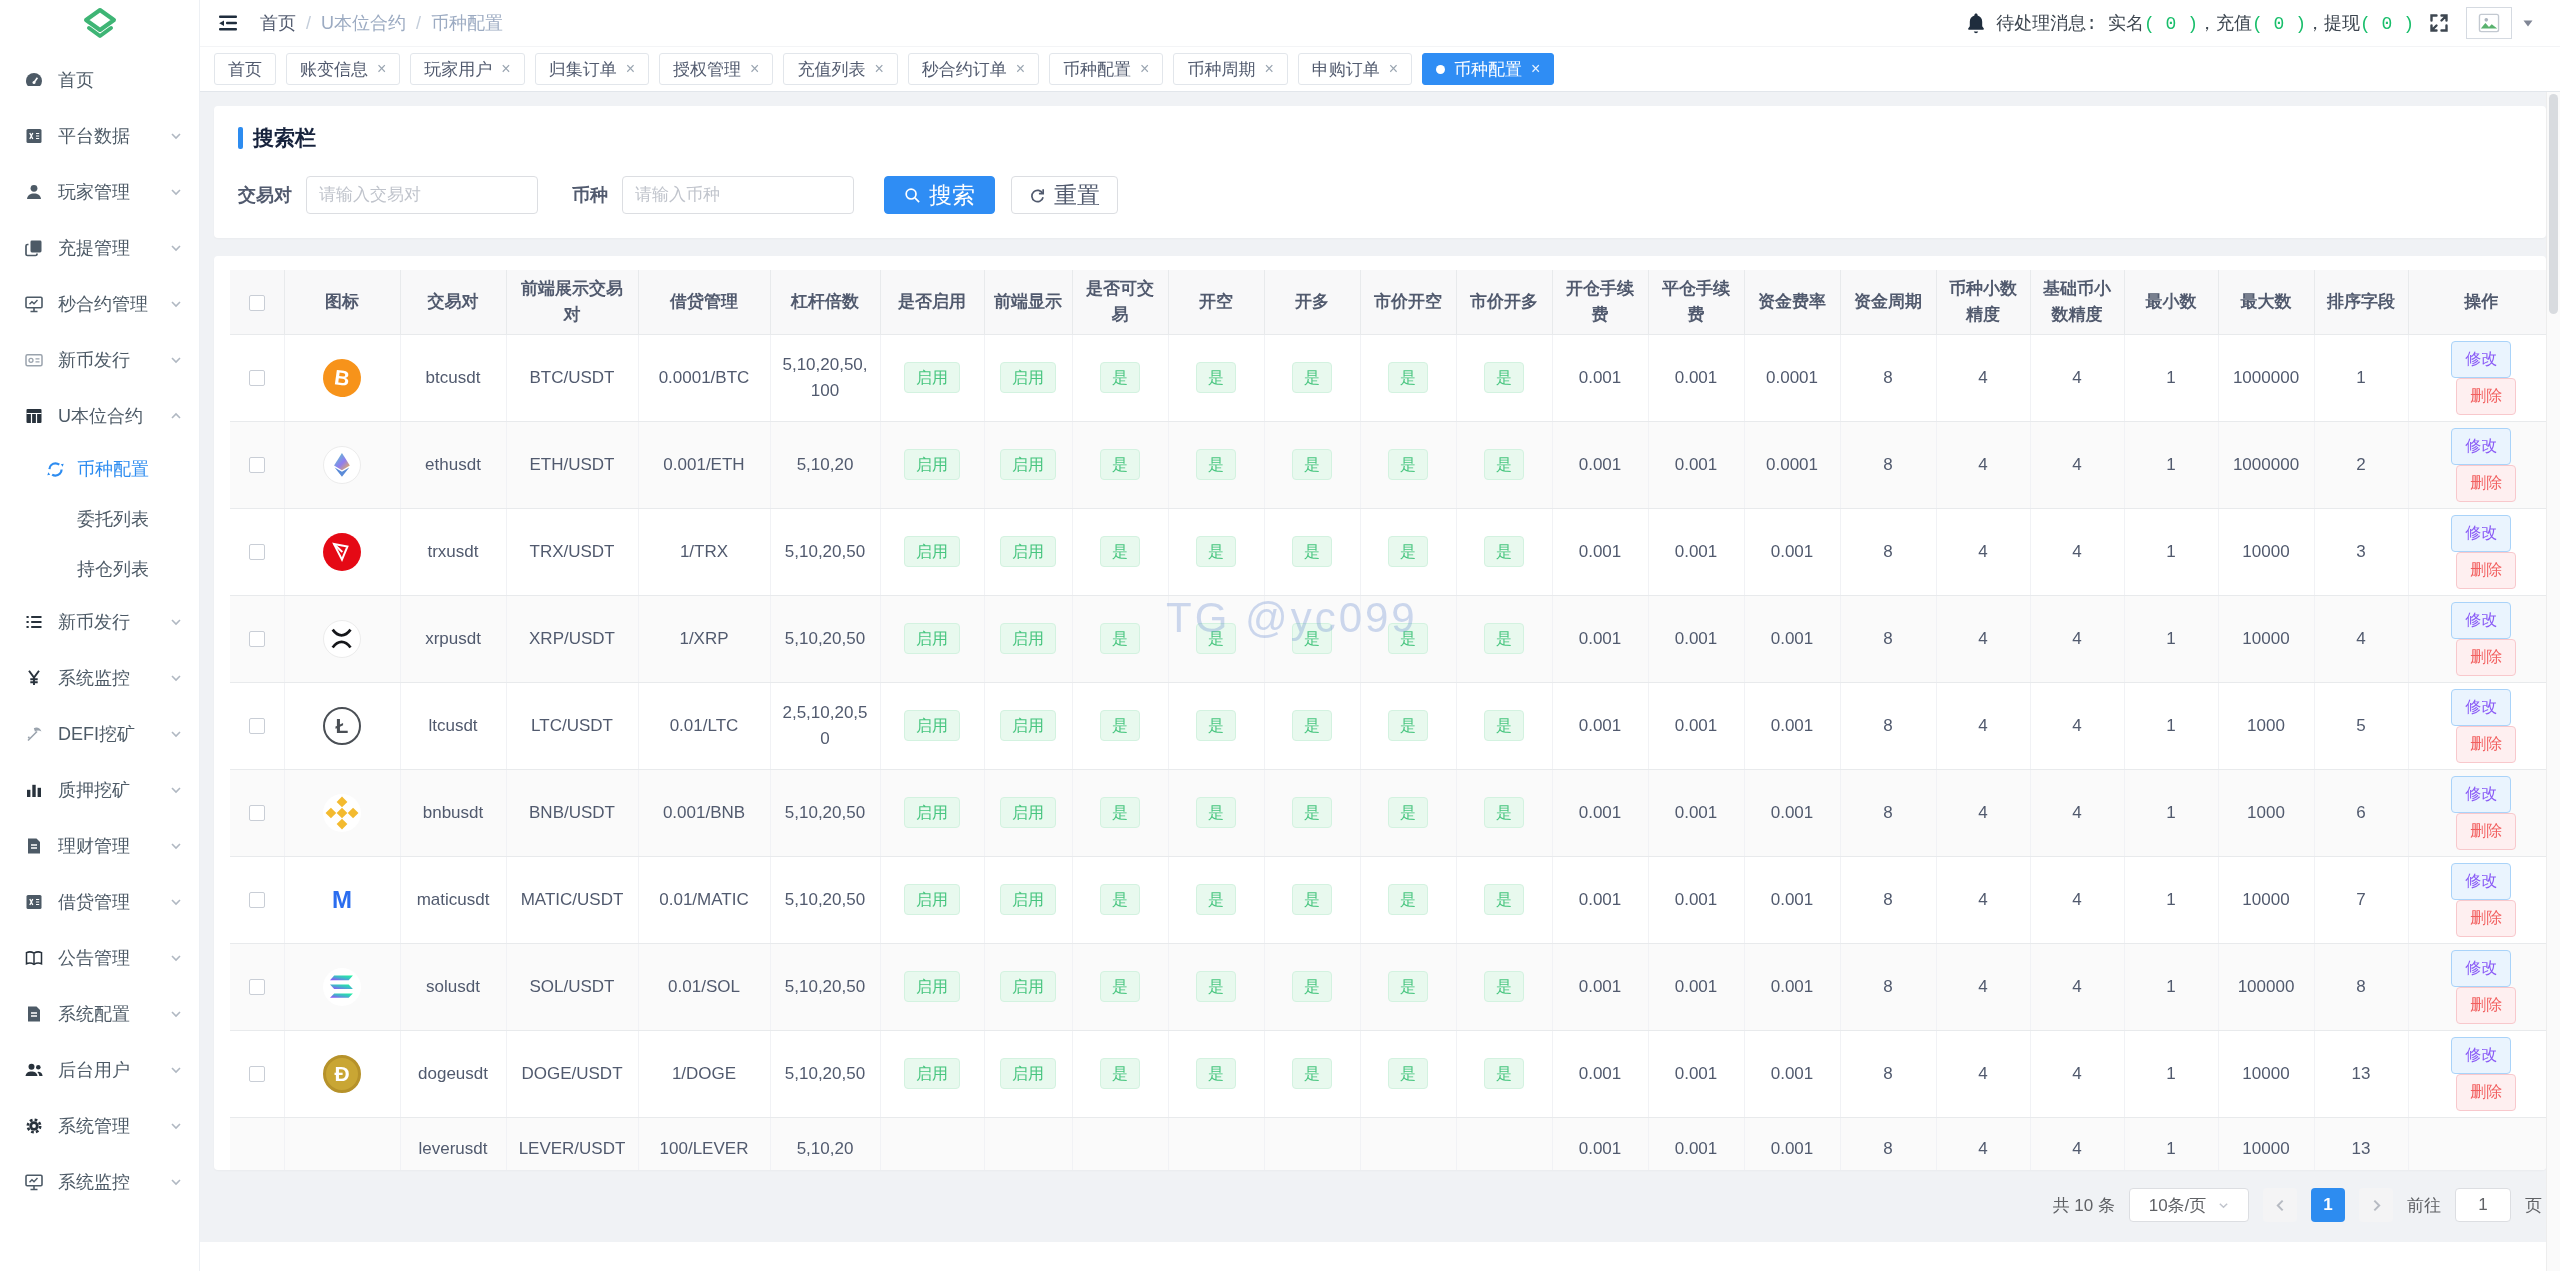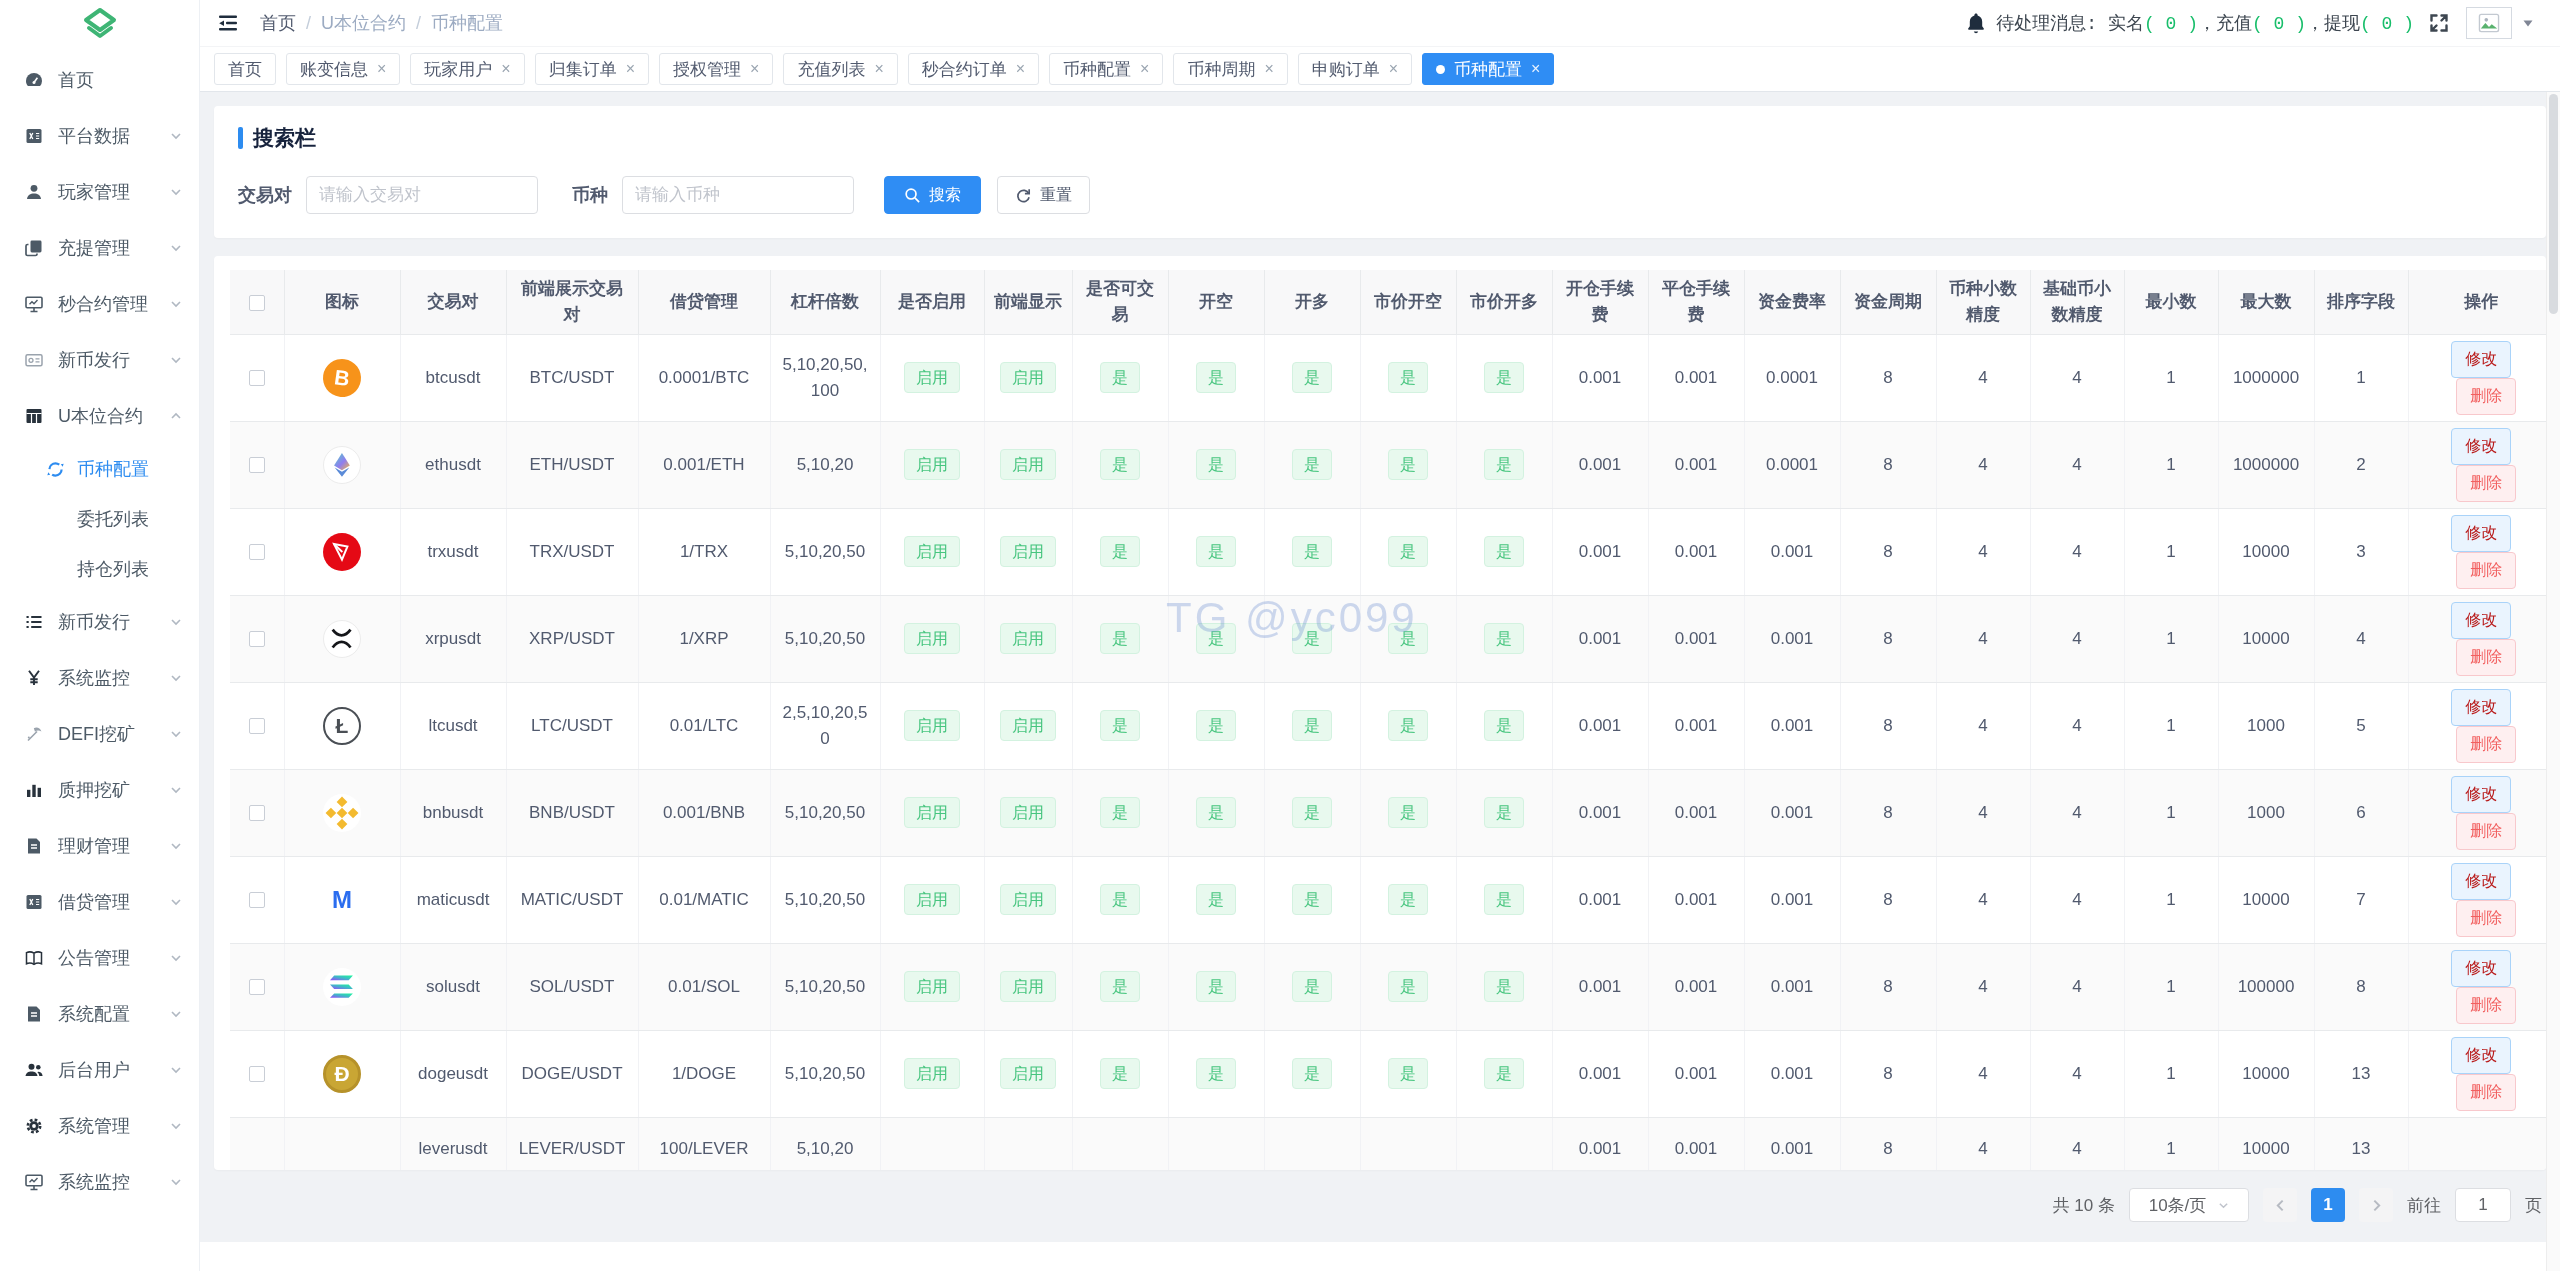--- a/index.html
+++ b/index.html
@@ -59,41 +59,41 @@
 
   .card { background:#fff; border-radius:4px; box-shadow:0 1px 2px rgba(0,0,0,.03); }
   .search-card { padding:18px 24px 24px; }
   .card-title { display:flex; align-items:center; font-size:21px; font-weight:bold; color:#17233d; }
   .title-bar { width:5px; height:22px; background:#2d8cf0; border-radius:2px; margin-right:10px; }
   .form-row { margin-top:24px; display:flex; align-items:center; font-size:18px; color:#515a6e; }
   .form-row label { margin-right:14px; font-weight:bold; color:#515a6e; }
   .form-row .fld2 { margin-left:34px; }
   .form-input { width:232px; height:38px; border:1px solid #dcdee2; border-radius:4px; padding:0 12px; font-size:17px; color:#515a6e; font-family:inherit; outline:none; background:#fff; }
   .form-input::placeholder { color:#c0c4cc; }
-  .btn { display:inline-flex; align-items:center; gap:8px; height:38px; border-radius:4px; font-size:16px; cursor:pointer; font-family:inherit; }
+  .btn { display:inline-flex; align-items:center; gap:8px; height:38px; border-radius:4px; font-size:23px; cursor:pointer; font-family:inherit; }
   .btn svg { width:17px; height:17px; }
   .btn-primary { margin-left:30px; padding:0 19px; background:#2f8df4; border:1px solid #2f8df4; color:#fff; }
   .btn-plain { margin-left:16px; padding:0 17px; background:#fff; border:1px solid #dcdee2; color:#515a6e; }
 
   .table-card { margin-top:18px; height:914px; padding:14px 16px 0; position:relative; overflow:hidden; }
   .table-toolbar { display:flex; align-items:center; justify-content:space-between; padding:2px 2px 14px; }
   .btn-add { height:34px; padding:0 15px; font-size:17px; color:#2d8cf0; background:#f7fbff; border:1px solid #a9d3f9; border-radius:4px; display:inline-flex; align-items:center; gap:7px; cursor:pointer; font-family:inherit; }
   .toolbar-icons { display:flex; }
   .circle-btn { width:36px; height:36px; border-radius:50%; border:1px solid #dcdee2; background:#fff; display:flex; align-items:center; justify-content:center; margin-left:14px; cursor:pointer; color:#515a6e; }
   .circle-btn svg { width:17px; height:17px; }
 
   table { width:100%; border-collapse:collapse; table-layout:fixed; font-size:17px; color:#515a6e; }
   thead th { height:64px; background:#f8f8f9; font-weight:bold; color:#515a6e; border-bottom:1px solid #e8eaec; border-right:1px solid #e8eaec; padding:4px 8px; text-align:center; line-height:1.5; }
   thead th:last-child { border-right:none; }
   tbody td { height:64px; text-align:center; border-bottom:1px solid #e8eaec; border-right:1px solid #f1f2f5; padding:6px 8px; word-break:break-all; line-height:1.5; background:#fff; }
   tbody td:last-child { border-right:none; }
   tbody tr.striped td { background:#fafafa; }
   .checkbox { display:inline-block; width:16px; height:16px; border:1px solid #c9ced6; border-radius:2px; background:#fff; cursor:pointer; vertical-align:middle; }
   .tag { display:inline-block; padding:5px 11px; background:#e8f9ee; color:#47c57f; border:1px solid #d3f2e0; border-radius:4px; font-size:16px; line-height:1.2; }
-  .btn-edit { background:#eaf4fe; border:1px solid #a9d3f9; color:#b91c1c; padding:7px 13px; border-radius:4px; font-size:16px; cursor:pointer; font-family:Liberation Serif, serif; }
+  .btn-edit { background:#eaf4fe; border:1px solid #a9d3f9; color:#8b5cf6; padding:7px 13px; border-radius:4px; font-size:16px; cursor:pointer; font-family:Liberation Serif, serif; }
   .btn-del { background:#feeff0; border:1px solid #f8c8cc; color:#f25f5f; padding:7px 13px; border-radius:4px; font-size:16px; cursor:pointer; margin-left:10px; font-family:inherit; }
 
   .coin { width:38px; height:38px; border-radius:50%; display:inline-flex; align-items:center; justify-content:center; font-size:21px; font-weight:bold; vertical-align:middle; }
   .coin svg { display:block; }
   .coin-plain { background:#fff; border:1px solid #ececec; color:#111; }
   .coin-ltc { background:#fff; border:2px solid #4a4f55; color:#4a4f55; }
 
   .watermark { position:absolute; left:952px; top:338px; font-size:42px; color:rgba(96,134,205,.30); letter-spacing:3px; pointer-events:none; white-space:nowrap; }
 
   .pagination { margin-top:18px; display:flex; justify-content:flex-end; align-items:center; gap:14px; font-size:17px; color:#606266; padding-right:4px; }

